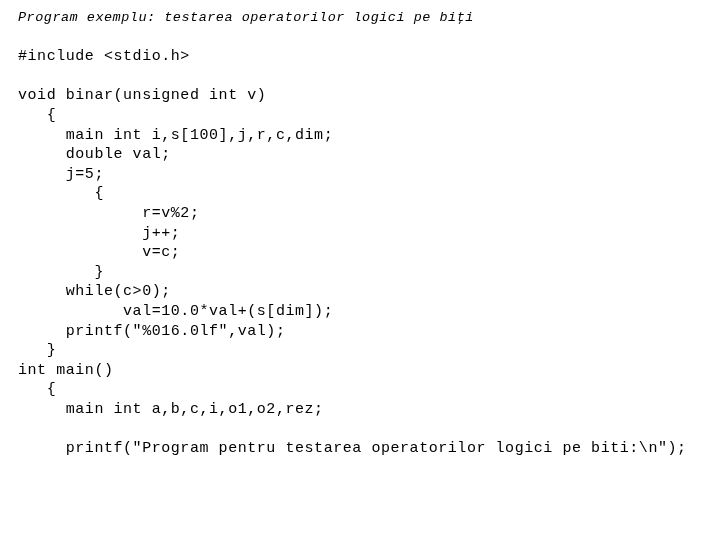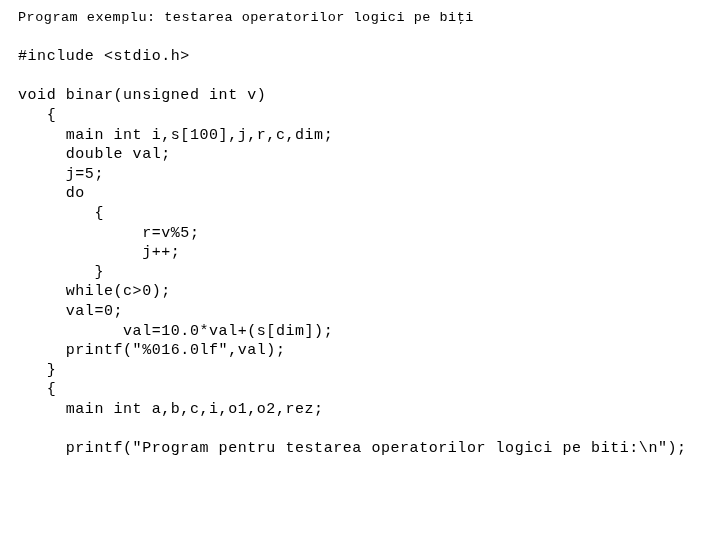--- a/index.html
+++ b/index.html
@@ -30,20 +30,21 @@
     font-family: "Liberation Mono", "DejaVu Sans Mono", monospace;
     font-size: 15px;
     line-height: 19.6px;
     height: 19.6px;
     color: #000000;
     white-space: pre;
     letter-spacing: 0.55px;
     font-weight: 400;
   }
   .code-line.title-line {
+    font-style: italic;
     font-size: 13.5px;
     letter-spacing: 0.5px;
   }
   .code-line.blank {
     height: 19.6px;
   }
 </style>
 </head>
 <body>
 
@@ -51,28 +52,28 @@
   <div class="code-listing" id="code-listing">
       <div class="code-line title-line">Program exemplu: testarea operatorilor logici pe biţi</div>
       <div class="code-line blank"></div>
       <div class="code-line">#include &lt;stdio.h&gt;</div>
       <div class="code-line blank"></div>
       <div class="code-line">void binar(unsigned int v)</div>
       <div class="code-line">   {</div>
       <div class="code-line">     main int i,s[100],j,r,c,dim;</div>
       <div class="code-line">     double val;</div>
       <div class="code-line">     j=5;</div>
-      <div class="code-line">     do</div>
       <div class="code-line">        {</div>
-      <div class="code-line">             r=v%5;</div>
+      <div class="code-line">             r=v%2;</div>
       <div class="code-line">             j++;</div>
+      <div class="code-line">             v=c;</div>
       <div class="code-line">        }</div>
       <div class="code-line">     while(c&gt;0);</div>
-      <div class="code-line">     val=0;</div>
       <div class="code-line">           val=10.0*val+(s[dim]);</div>
       <div class="code-line">     printf("%016.0lf",val);</div>
       <div class="code-line">   }</div>
+      <div class="code-line">int main()</div>
       <div class="code-line">   {</div>
       <div class="code-line">     main int a,b,c,i,o1,o2,rez;</div>
       <div class="code-line blank"></div>
       <div class="code-line">     printf("Program pentru testarea operatorilor logici pe biti:\n");</div>
     </div>
 </div>
 
 </body></html>

